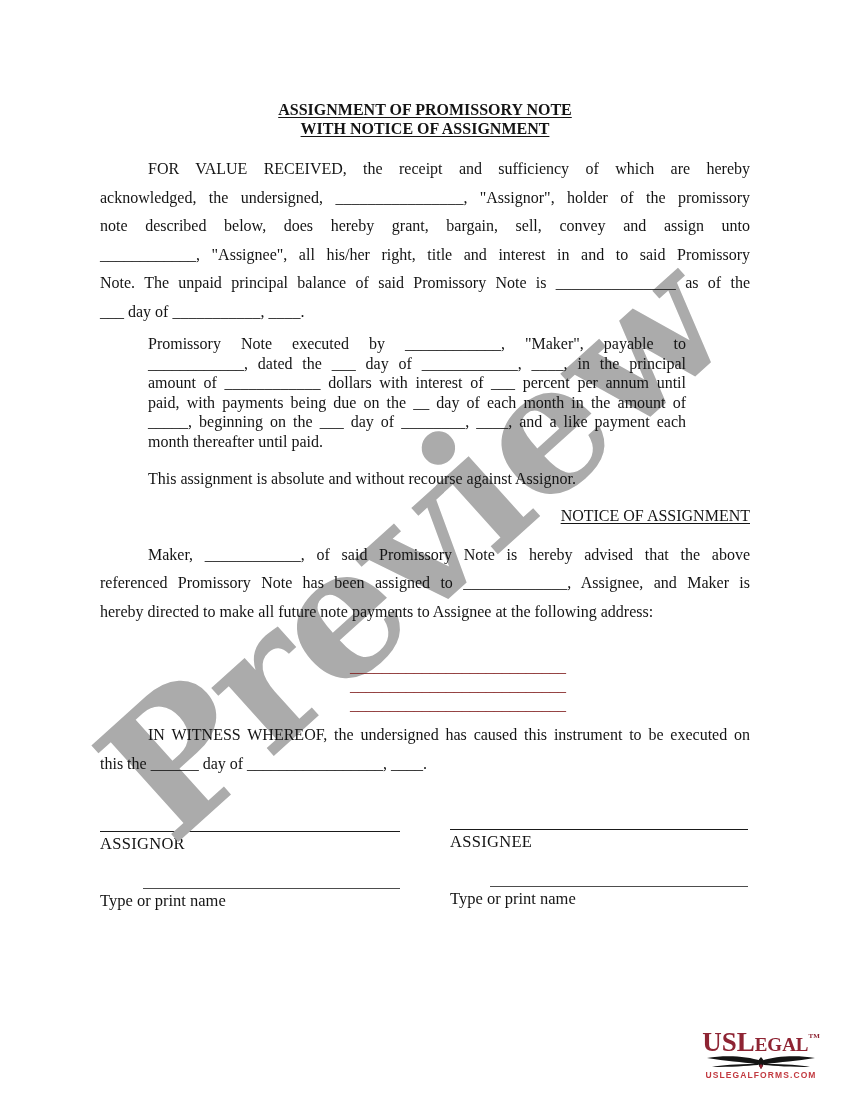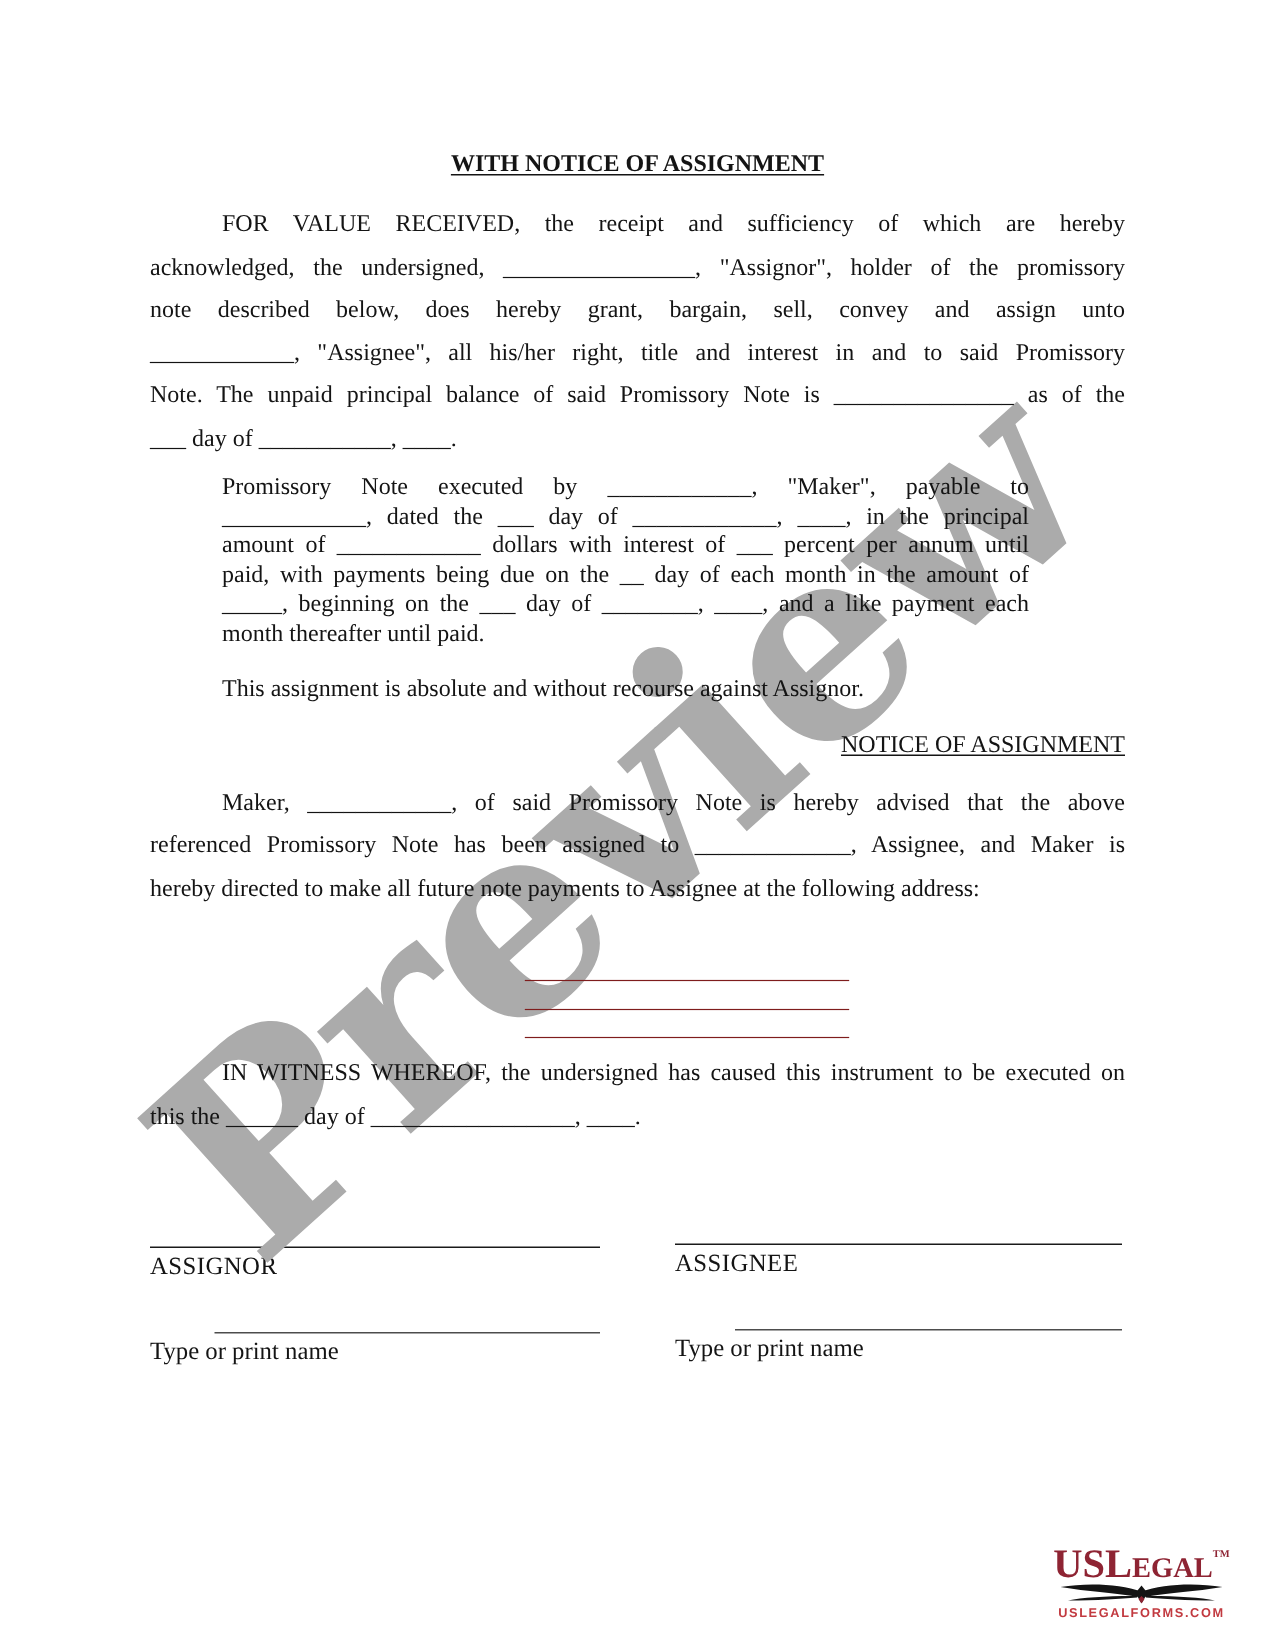--- a/index.html
+++ b/index.html
@@ -67,20 +67,21 @@
 </head>
 <body>
 
 <div class="page">
 
   <div class="watermark">Preview</div>
 
   <div class="content">
 
     <div class="doc-title">
+      <div><span class="u">ASSIGNMENT OF PROMISSORY NOTE</span></div>
       <div><span class="u">WITH NOTICE OF ASSIGNMENT</span></div>
     </div>
 
     <div class="para1">
       <div class="ln indent">FOR VALUE RECEIVED, the receipt and sufficiency of which are hereby</div>
       <div class="ln">acknowledged, the undersigned, ________________, "Assignor", holder of the promissory</div>
       <div class="ln">note described below, does hereby grant, bargain, sell, convey and assign unto</div>
       <div class="ln">____________, "Assignee", all his/her right, title and interest in and to said Promissory</div>
       <div class="ln">Note. The unpaid principal balance of said Promissory Note is _______________ as of the</div>
       <div class="ln last">___ day of ___________, ____.</div>

